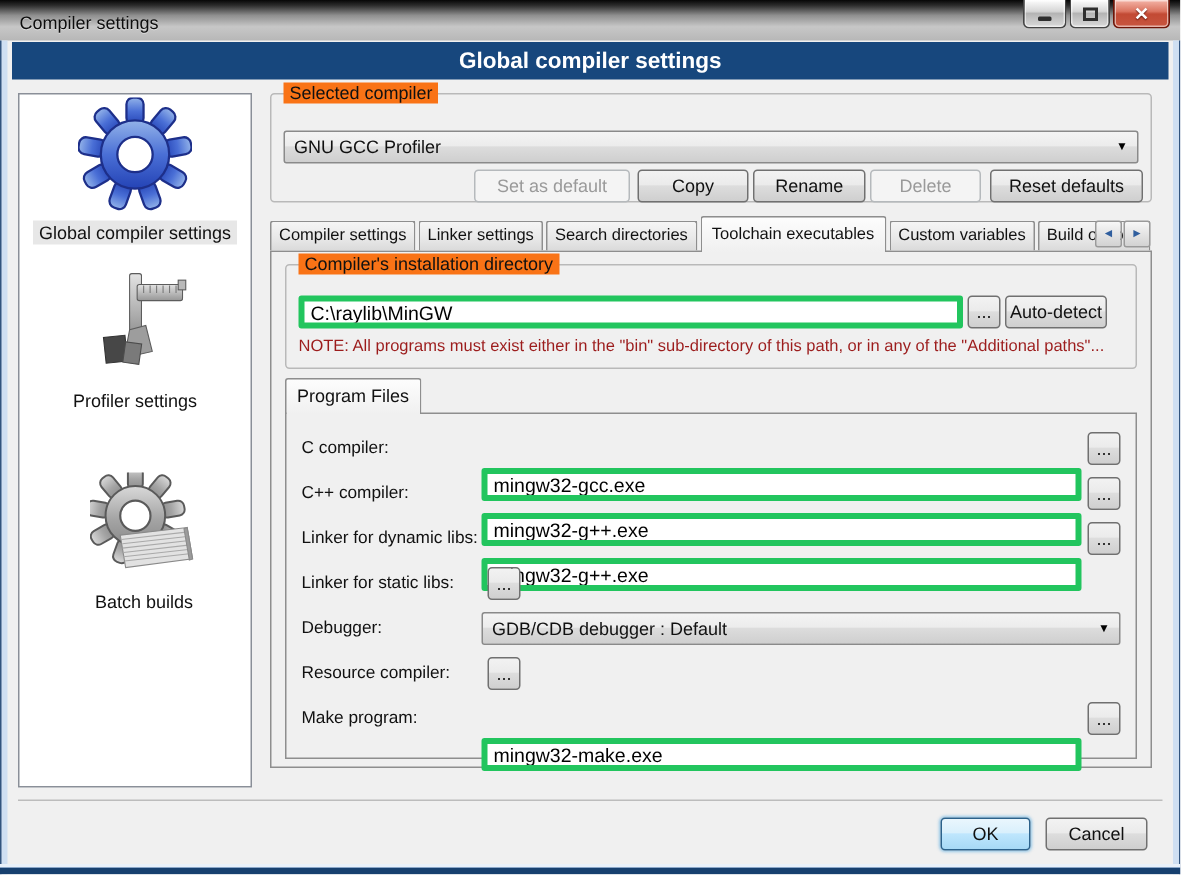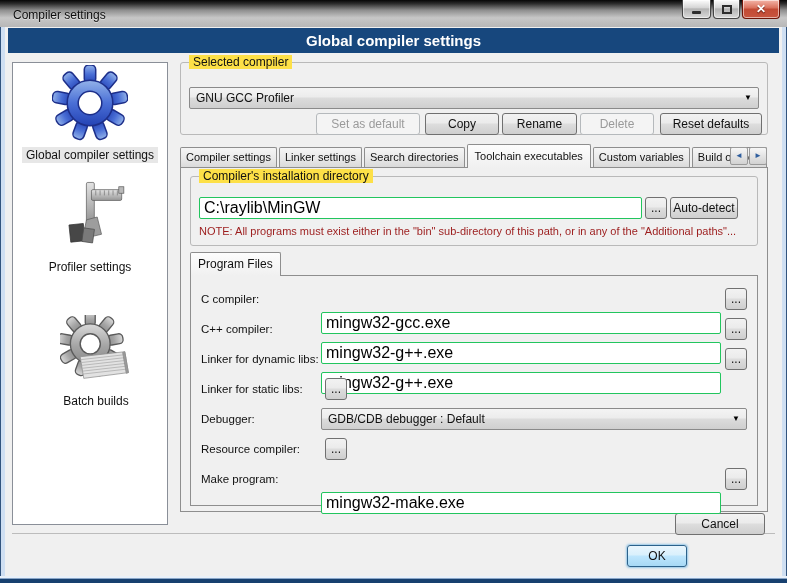--- a/index.html
+++ b/index.html
@@ -41,35 +41,35 @@
   .sidebar { position:absolute; left:12px; top:62px; width:156px; height:463px;
     background:#fff; border:1px solid #8a8f98; }
   .side-item { position:absolute; left:0; right:0; display:flex; flex-direction:column; align-items:center; }
   .side-item .icon { width:76px; height:76px; }
   .side-item .icon.small { width:72px; height:72px; }
   .side-item .label { margin-top:6px; padding:1px 4px; font-size:12px; white-space:nowrap; }
   .side-item.selected .label { background:#e7e7e7; }
 
   
   .groupbox { position:absolute; border:1px solid #b9b9b9; border-radius:3px; }
-  .grp-label { position:absolute; top:-8px; left:8px; background:#fde047; padding:0 4px; font-size:12px; }
+  .grp-label { position:absolute; top:-8px; left:8px; background:#f97316; padding:0 4px; font-size:12px; }
 
   .btn { border:1px solid #707070; border-radius:3px; font-size:12px; text-align:center;
     background:linear-gradient(180deg,#f2f2f2,#ebebeb 45%,#dddddd 50%,#cfcfcf);
     display:flex; align-items:center; justify-content:center; }
   .btn.disabled { color:#9a9a9a; border-color:#b5b9bc; background:#f4f4f4; }
 
   .combo { position:relative; border:1px solid #8a8a8a; border-radius:2px;
     background:linear-gradient(180deg,#f4f4f4,#ececec 45%,#dcdcdc 50%,#cfcfcf);
     display:flex; align-items:center; padding:0 18px 0 6px; font-size:12px; white-space:nowrap; overflow:hidden; }
   .combo .arrow { position:absolute; right:6px; top:50%; transform:translateY(-50%);
     font-size:8px; color:#000; line-height:1; }
 
-  .tbox { border:1px solid #22c55e; border-radius:2px; background:#fff; height:22px;
-    font-family:"Liberation Sans", sans-serif; font-size:16px; padding:0 4px; color:#000; }
+  .tbox { border:4px solid #22c55e; border-radius:2px; background:#fff; height:22px;
+    font-family:"Liberation Sans", sans-serif; font-size:13px; padding:0 4px; color:#000; }
 
   
   .grp-compiler { left:180px; width:588px; top:62px; height:73px; }
   .combo-main { position:absolute; left:8px; right:8px; top:24px; height:22px; }
   .cbtn { position:absolute; top:50px; height:22px; }
   .btn-setdefault { left:135px; width:104px; }
   .btn-copy      { left:244px; width:74px; }
   .btn-rename    { left:321px; width:75px; }
   .btn-delete    { left:399px; width:74px; }
   .btn-reset     { right:5px;  width:102px; }
@@ -113,21 +113,21 @@
   .frow .combo { flex:1; height:22px; }
   .frow1 { top:12px; }  .frow2 { top:42px; }  .frow3 { top:72px; }
   .frow4 { top:102px; } .frow5 { top:132px; } .frow6 { top:162px; } .frow7 { top:192px; }
 
   
   .divider { position:absolute; left:12px; right:12px; top:533px; border-top:1px solid #bcbcbc; }
   .btn-ok { position:absolute; right:100px; top:545px; width:60px; height:22px;
     border-color:#2c628b;
     background:linear-gradient(180deg,#eaf6fd,#d9f0fc 45%,#bee6fd 50%,#a7d9f5);
     box-shadow:0 0 2px 1px rgba(76,166,224,.55); }
-  .btn-cancel { position:absolute; right:22px; top:513px; width:90px; height:22px; }
+  .btn-cancel { position:absolute; right:22px; top:545px; width:68px; height:22px; }
 </style>
 </head>
 <body>
 
 <div class="window">
 
   <div class="titlebar">
     <span class="title-text">Compiler settings</span>
     <div class="win-buttons">
       <div class="win-btn min">

